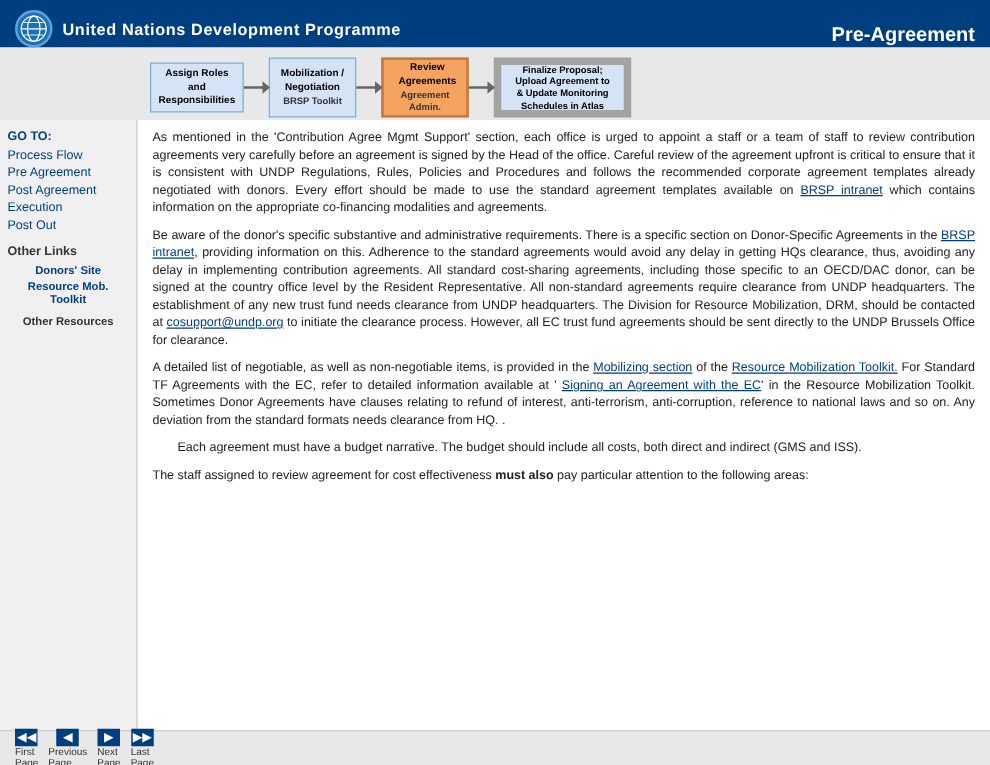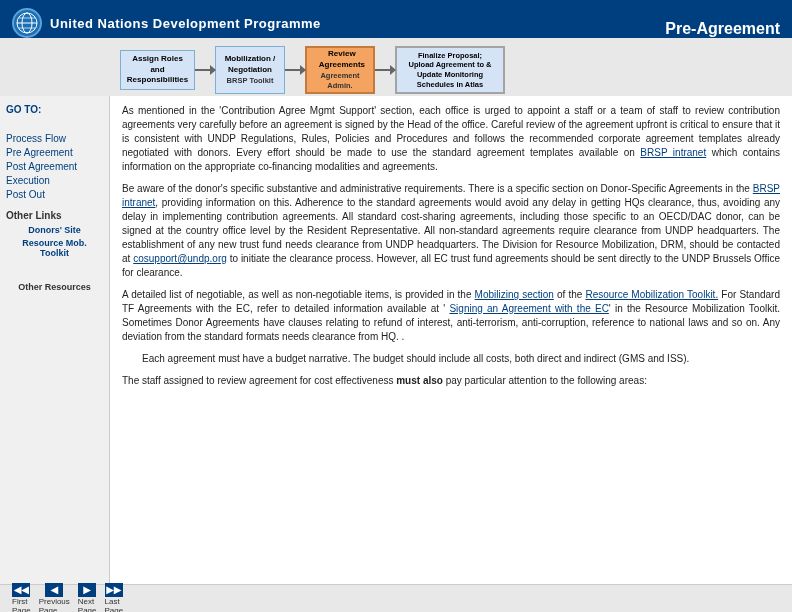--- a/index.html
+++ b/index.html
@@ -74,21 +74,21 @@
       align-items: center;
       justify-content: center;
     }
     .flow-box.active {
       background: #f4a460;
       border: 2px solid #c47a3a;
       align-items: flex-end;
     }
     .flow-box.final {
       background: #d4e3f5;
-      border: 2px solid #a3a3a3;
+      border: 6px solid #a3a3a3;
       font-size: 8px;
     }
     .flow-arrow {
       width: 20px;
       height: 2px;
       background: #666;
       position: relative;
       flex-shrink: 0;
     }
     .flow-arrow::after {
@@ -117,21 +117,21 @@
       width: 110px;
       background: #f0f0f0;
       border-right: 1px solid #ccc;
       padding: 8px 6px;
       flex-shrink: 0;
     }
     .sidebar-goto {
       font-size: 10px;
       font-weight: bold;
       color: #003f7f;
-      margin-bottom: 18px;
+      margin-bottom: 4px;
     }
     .sidebar-nav a {
       display: block;
       color: #003f7f;
       text-decoration: none;
       font-size: 10px;
       margin-bottom: 3px;
       font-weight: normal;
     }
     .sidebar-section-title {
@@ -268,21 +268,21 @@
     <nav class="sidebar-nav">
       <a href="#">Process Flow</a>
       <a href="#">Pre Agreement</a>
       <a href="#">Post Agreement</a>
       <a href="#">Execution</a>
       <a href="#">Post Out</a>
     </nav>
     <div class="sidebar-section-title">Other Links</div>
     <a href="#" class="sidebar-link">Donors' Site</a>
     <a href="#" class="sidebar-link">Resource Mob.<br>Toolkit</a>
-    <a href="#" class="sidebar-link" style="margin-top:24px; color:#333; font-size:9px;">Other Resources</a>
+    <a href="#" class="sidebar-link" style="margin-top:8px; color:#333; font-size:9px;">Other Resources</a>
   </div>
 
   <div class="content">
     <p>
       As mentioned in the 'Contribution Agree Mgmt Support' section, each office is urged to appoint a staff or a team of staff to review contribution agreements very carefully before an agreement is signed by the Head of the office.  Careful review of the agreement upfront is critical to ensure that it is consistent with UNDP Regulations, Rules, Policies and Procedures and follows the recommended corporate agreement templates already negotiated with donors. Every effort should be made to use the standard agreement templates available on <a href="#">BRSP intranet</a> which contains information on the appropriate co-financing modalities and agreements.
     </p>
     <p>
       Be aware of the donor's specific substantive and administrative requirements. There is a specific section on Donor-Specific Agreements in the <a href="#">BRSP intranet</a>, providing information on this.  Adherence to the standard agreements would avoid any delay in getting HQs clearance, thus, avoiding any delay in implementing contribution agreements. All standard cost-sharing agreements, including those specific to an OECD/DAC donor, can be signed at the country office level by the Resident Representative. All non-standard agreements require clearance from UNDP headquarters. The establishment of any new trust fund needs clearance from UNDP headquarters. The Division for Resource Mobilization, DRM, should be contacted at <a href="mailto:cosupport@undp.org">cosupport@undp.org</a> to initiate the clearance process. However, all EC trust fund agreements should be sent directly to the UNDP Brussels Office for clearance.
     </p>
     <p>

